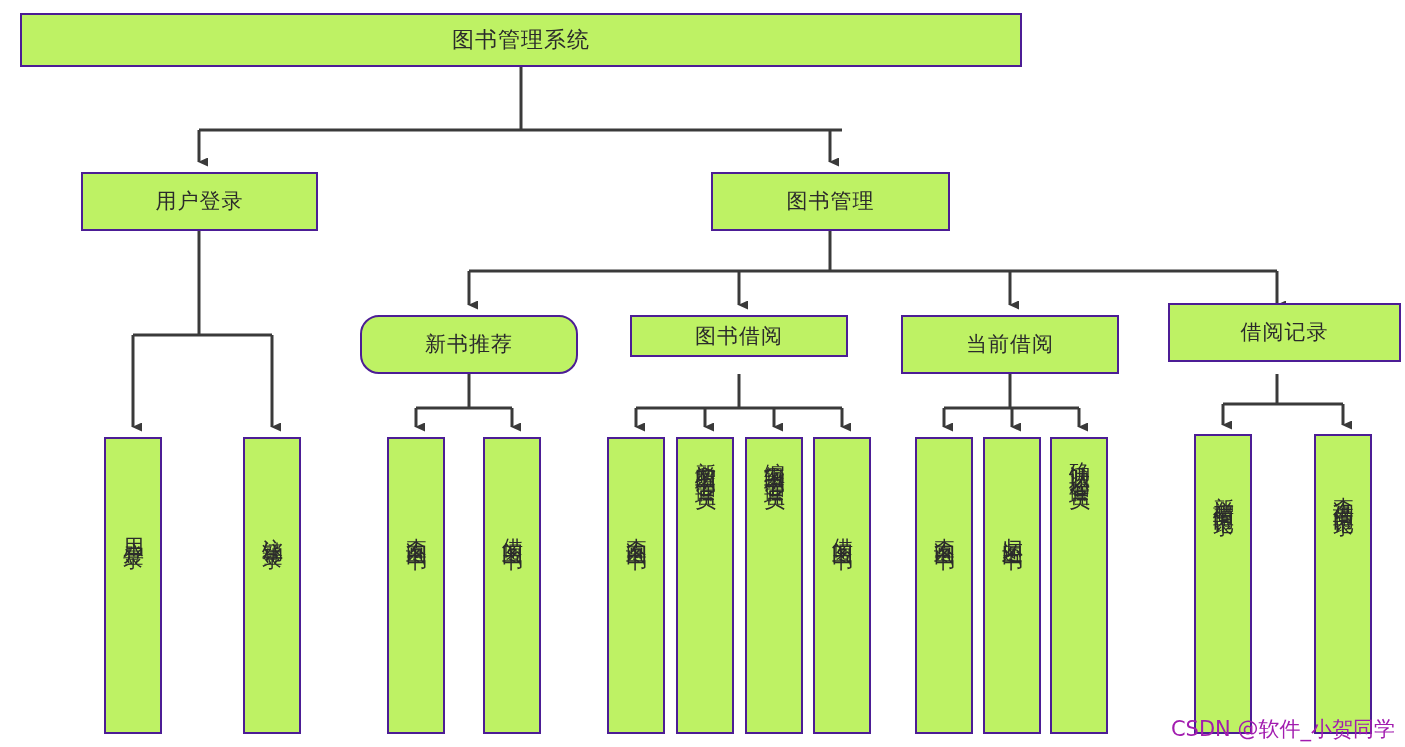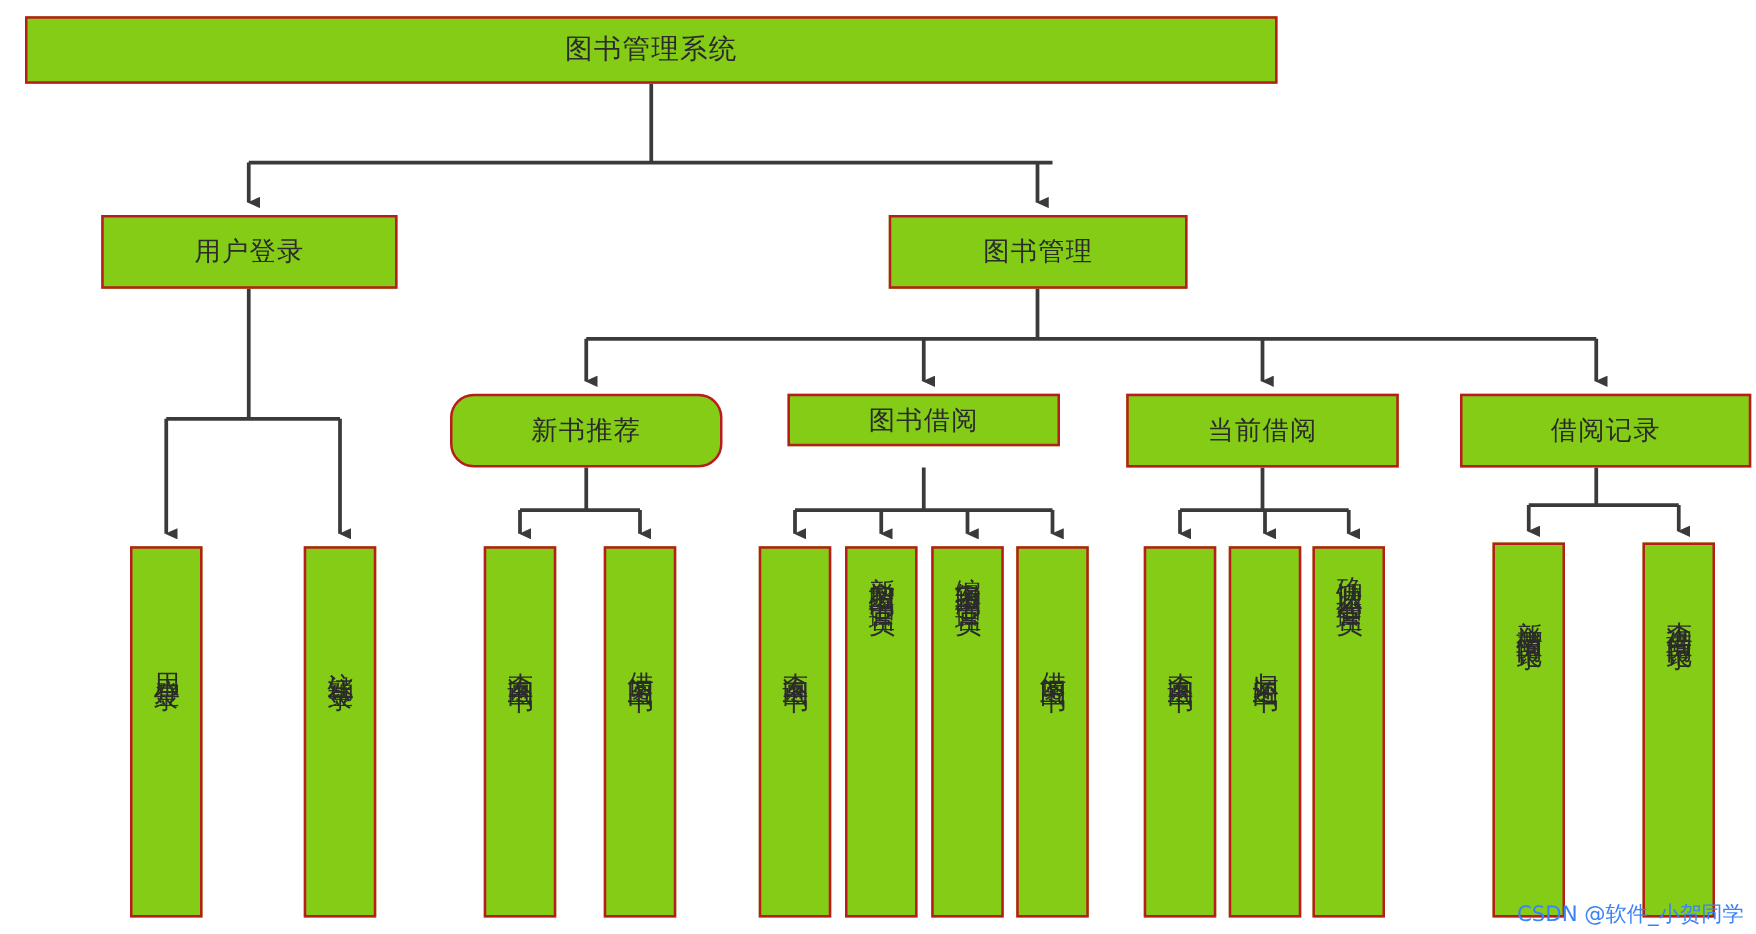--- a/index.html
+++ b/index.html
@@ -19,22 +19,22 @@
   #svg-layer {
     position: absolute;
     left: 0;
     top: 0;
     width: 1405px;
     height: 747px;
   }
   .node {
     position: absolute;
     box-sizing: border-box;
-    background: #84cc16;
-    border: 2px solid #b91c1c;
+    background: #bef264;
+    border: 2px solid #4c1d95;
     color: #2b2b2b;
     display: flex;
     align-items: center;
     justify-content: center;
     z-index: 2;
   }
   .node .lbl {
     display: block;
     text-align: center;
     line-height: 1.15;
@@ -59,22 +59,22 @@
     letter-spacing: 4px;
     line-height: 1;
     white-space: nowrap;
   }
   .node.vert.tall-pad { padding-top: 44px; }
   .node.vert.mid-pad  { padding-top: 82px; }
   .watermark {
     position: absolute;
     right: 10px;
     bottom: 4px;
-    font-size: 17px;
-    color: #3b82f6;
+    font-size: 21px;
+    color: #a21caf;
     white-space: nowrap;
     z-index: 3;
     font-family: "DejaVu Sans", "Liberation Sans", sans-serif;
   }
 </style>
 </head>
 <body>
 
 <div id="canvas">
 
@@ -141,21 +141,21 @@
 
   <div class="node horiz" style="left:360px; top:315px; width:218px; height:59px;border-radius:19px;">
     <span class="lbl">新书推荐</span>
   </div>
   <div class="node horiz" style="left:630px; top:315px; width:218px; height:42px;">
     <span class="lbl">图书借阅</span>
   </div>
   <div class="node horiz" style="left:901px; top:315px; width:218px; height:59px;">
     <span class="lbl">当前借阅</span>
   </div>
-  <div class="node horiz" style="left:1168px; top:315px; width:233px; height:59px;">
+  <div class="node horiz" style="left:1168px; top:303px; width:233px; height:59px;">
     <span class="lbl">借阅记录</span>
   </div>
 
   <div class="node vert mid-pad" style="left:104px; top:437px; width:58px; height:297px;">
     <span class="lbl">用户登录</span>
   </div>
   <div class="node vert mid-pad" style="left:243px; top:437px; width:58px; height:297px;">
     <span class="lbl">注销登录</span>
   </div>
 

